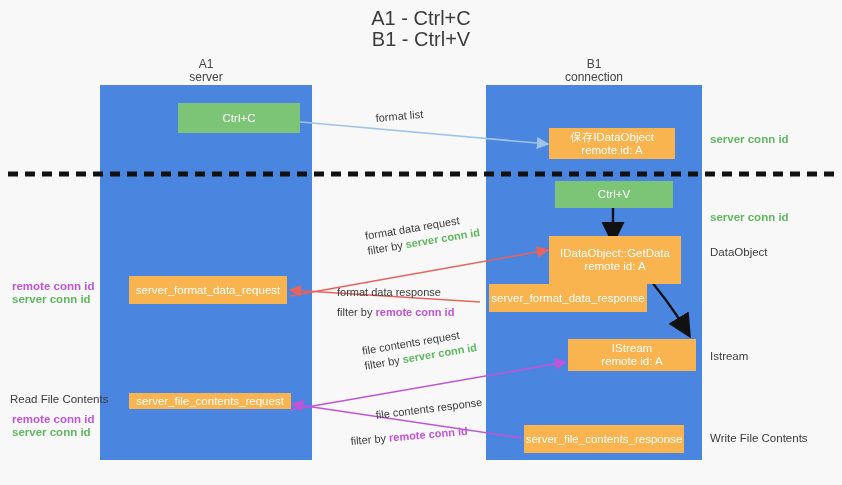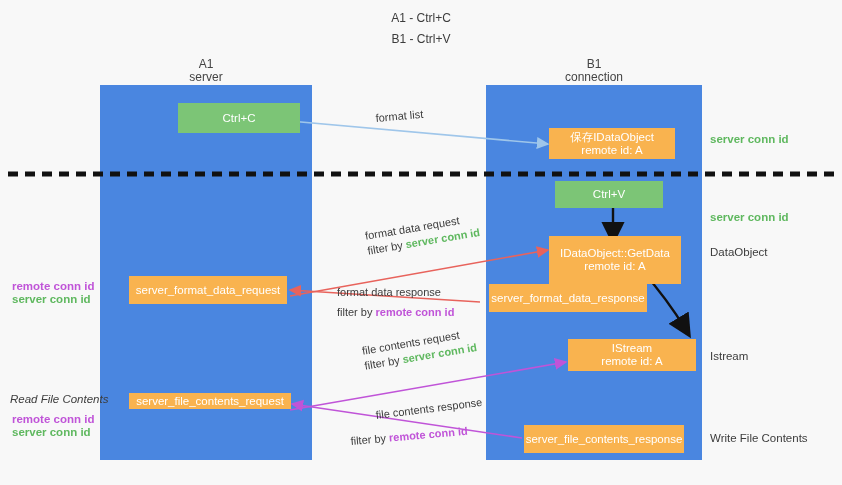--- a/index.html
+++ b/index.html
@@ -18,21 +18,21 @@
   svg.layer {
     position: absolute;
     left: 0; top: 0;
     width: 842px; height: 485px;
     pointer-events: none;
   }
   .title {
     position: absolute;
     left: 0; right: 0; top: 8px;
     text-align: center;
-    font-size: 12px;
+    font-size: 20px;
     color: #3c3c3c;
     line-height: 21px;
     white-space: pre-line;
   }
   .lane {
     position: absolute;
     background: #4a86e0;
   }
   .lane-head {
     position: absolute;
@@ -128,42 +128,42 @@
 
   <div class="node green" style="left:134px; top:103px; width:122px; height:30px;margin-left:44px;">Ctrl+C</div>
 
   <div class="node orange" style="left:129px; top:276px; width:158px; height:28px;">server_format_data_request</div>
 
   <div class="node orange" style="left:129px; top:393px; width:162px; height:16px;">server_file_contents_request</div>
 
   <div class="node orange" style="left:549px; top:128px; width:126px; height:31px;">保存IDataObject
 remote id: A</div>
 
-  <div class="node green" style="left:555px; top:181px; width:108px; height:27px;">Ctrl+V</div>
+  <div class="node green" style="left:555px; top:181px; width:118px; height:27px;">Ctrl+V</div>
 
   <div class="node orange" style="left:549px; top:236px; width:132px; height:48px;">IDataObject::GetData
 remote id: A</div>
 
   <div class="node orange" style="left:489px; top:284px; width:158px; height:28px;">server_format_data_response</div>
 
   <div class="node orange" style="left:568px; top:339px; width:128px; height:32px;">IStream
 remote id: A</div>
 
   <div class="node orange" style="left:524px; top:425px; width:160px; height:28px;">server_file_contents_response</div>
 
   <div class="side-label green" style="left:710px; top:132px;">server conn id</div>
   <div class="side-label green" style="left:710px; top:210px;">server conn id</div>
   <div class="side-label" style="left:710px; top:245px;">DataObject</div>
   <div class="side-label" style="left:710px; top:349px;">Istream</div>
   <div class="side-label" style="left:710px; top:431px;">Write File Contents</div>
 
   <div class="side-label purple" style="left:12px; top:279px;">remote conn id</div>
   <div class="side-label green" style="left:12px; top:292px;">server conn id</div>
 
-  <div class="side-label" style="left:10px; top:392px;font-style:italic;">Read File Contents</div>
+  <div class="side-label" style="left:10px; top:392px;">Read File Contents</div>
   <div class="side-label purple" style="left:12px; top:412px;">remote conn id</div>
   <div class="side-label green" style="left:12px; top:425px;">server conn id</div>
 
   <div class="edge-label" style="left:375px; top:111px; transform: rotate(-5deg);">format list</div>
 
   <div class="edge-label" style="left:364px; top:229px; transform: rotate(-9.5deg);">
     <div>format data request</div>
     <div><span>filter by </span><span class="g">server conn id</span></div>
   </div>
 

